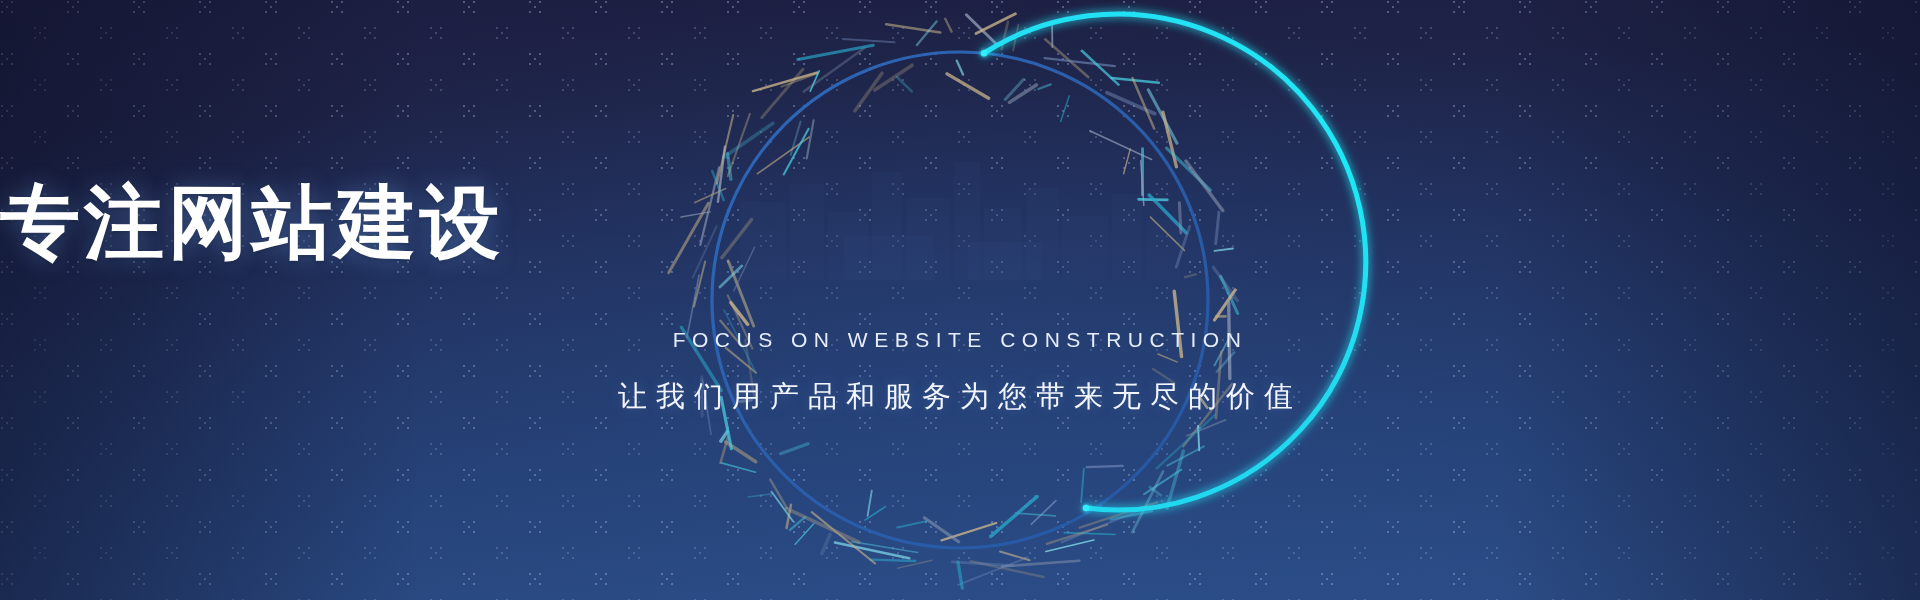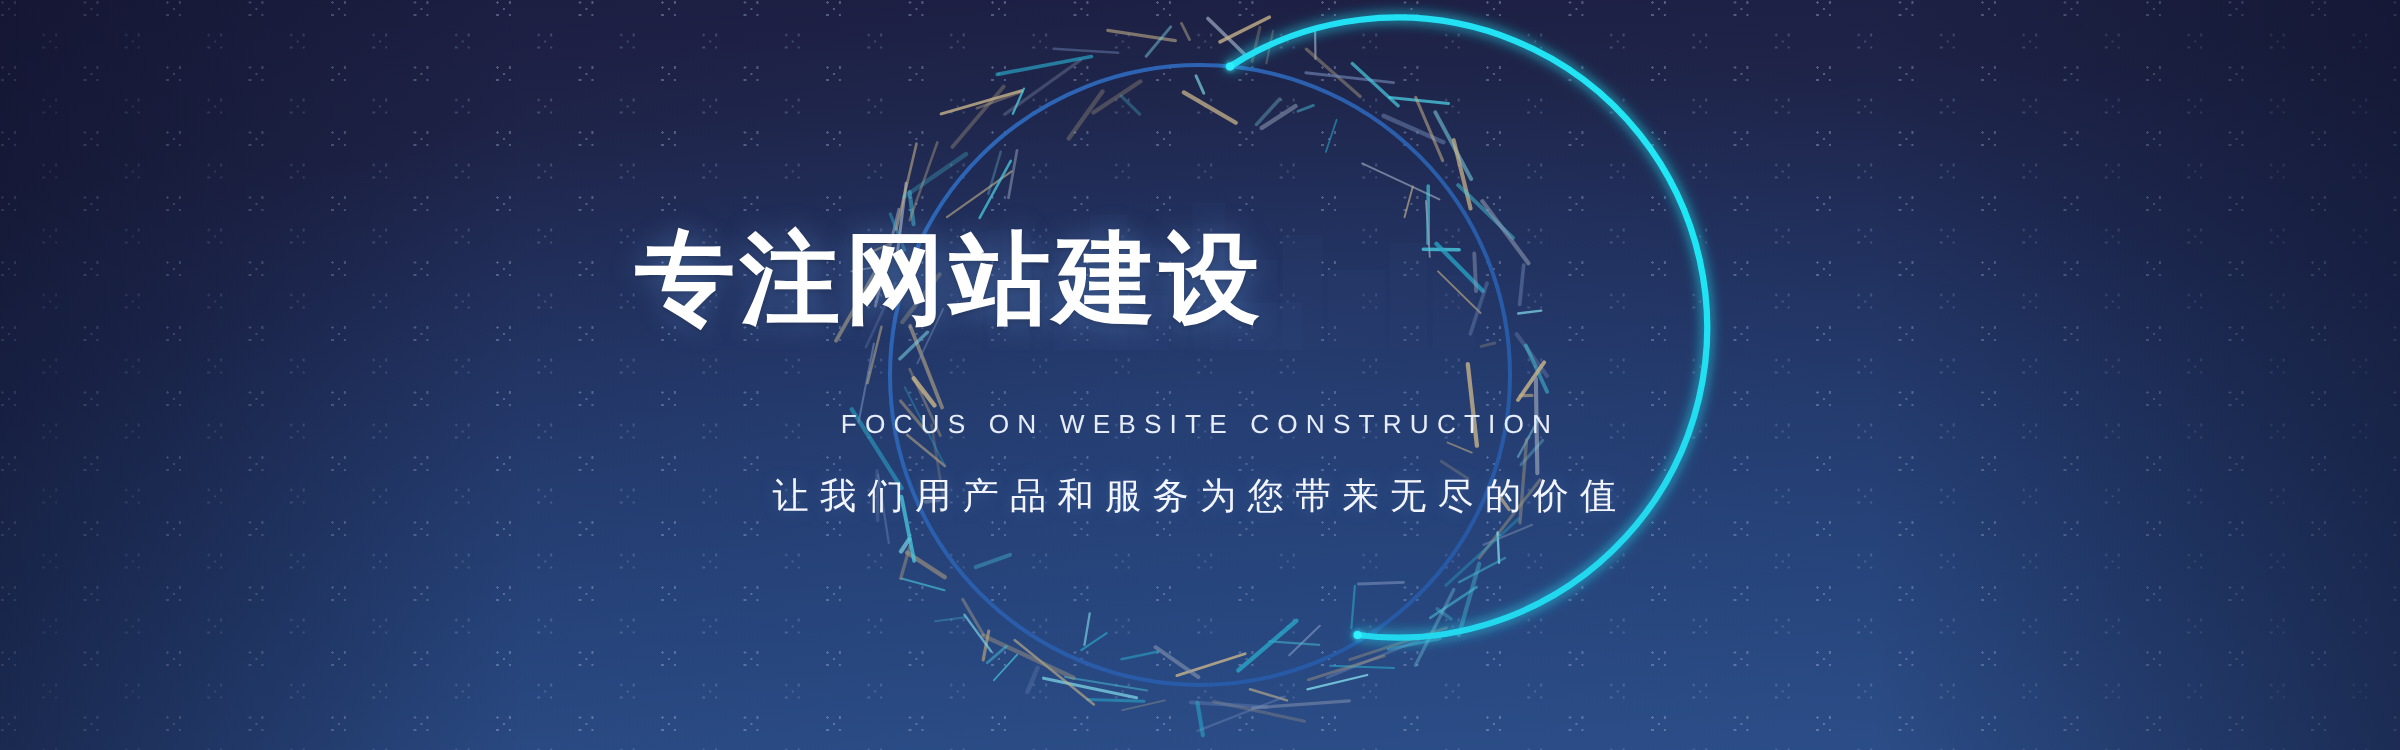--- a/index.html
+++ b/index.html
@@ -66,21 +66,21 @@
   #ring-wrap {
     position: absolute;
     left: 0; top: 0;
     width: 1920px; height: 600px;
     pointer-events: none;
   }
   #headline {
     position: absolute;
     left: 0; top: 183px;
     width: 1520px;
-    text-align: center;
+    text-align: left;
     font-size: 80px;
     font-weight: bold;
     letter-spacing: 4px;
     color: #ffffff;
     line-height: 1;
     text-shadow: 0 0 22px rgba(120,180,255,0.35), 0 2px 4px rgba(0,0,0,0.25);
     white-space: nowrap;
   }
   #sub-en {
     position: absolute;

